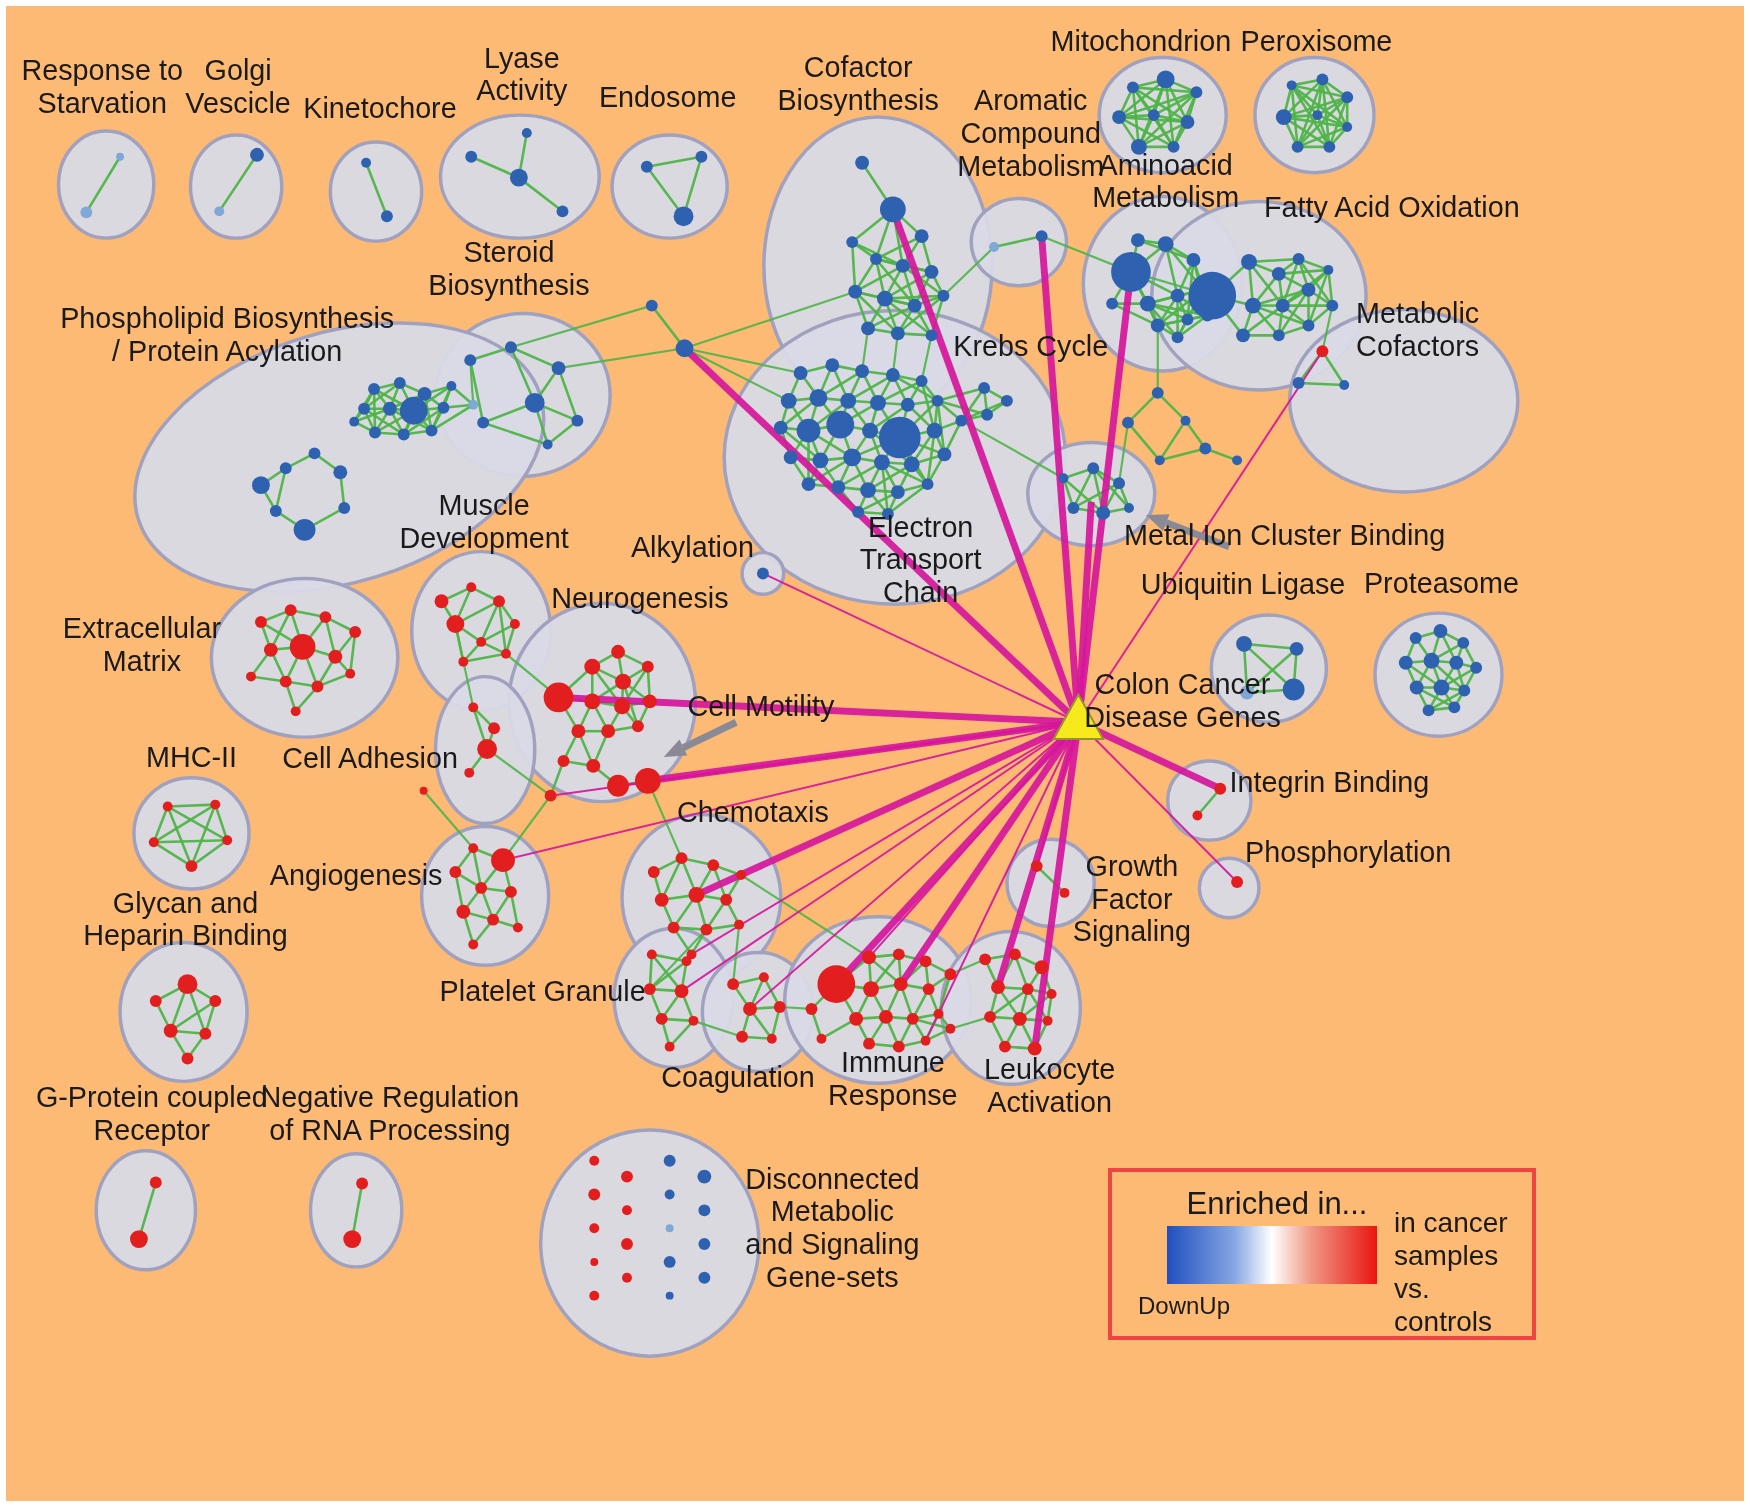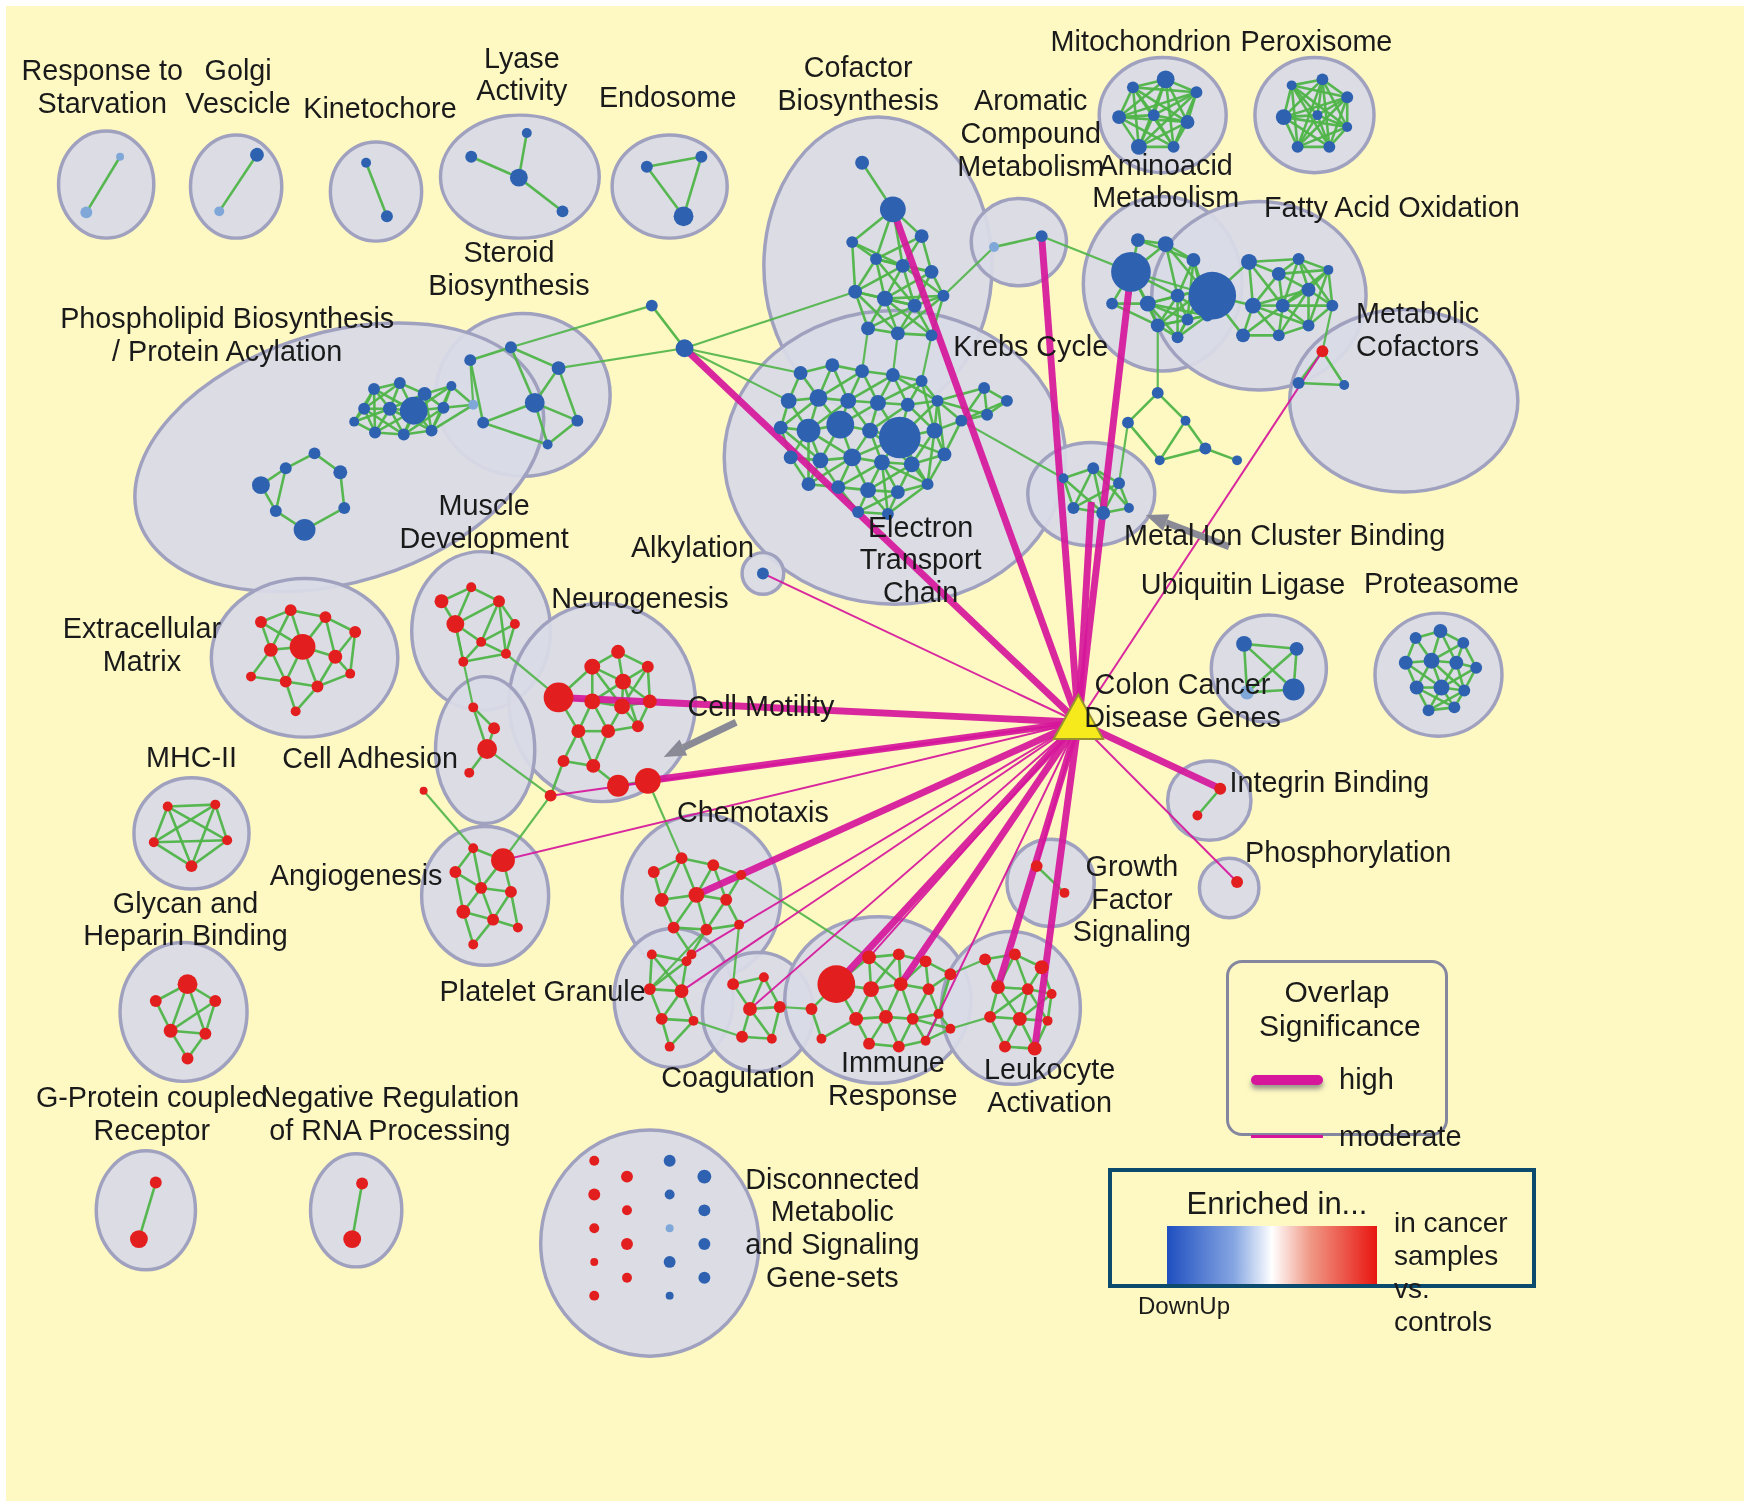--- a/index.html
+++ b/index.html
@@ -1,28 +1,28 @@
 <!DOCTYPE html>
 <html><head>
 <meta charset="utf-8">
 <style>
   *{margin:0;padding:0;box-sizing:border-box}
   body{background:#ffffff;font-family:"Liberation Sans",sans-serif;}
-  .stage{position:relative;width:1750px;height:1507px;background:#fef9c3;border:6px solid #ffffff;color:#1a1a1a;overflow:hidden;}
+  .stage{position:relative;width:1750px;height:1507px;background:#fdba74;border:6px solid #ffffff;color:#1a1a1a;overflow:hidden;}
   #map-svg{position:absolute;left:0;top:0;}
   #map-svg text{font-family:"Liberation Sans",sans-serif;fill:#1a1a1a;}
   .legend-overlap{position:absolute;left:1220px;top:954px;width:222px;height:176px;border:3px solid #8587a0;border-radius:16px;padding-top:12px;}
   .lo-title{font-size:30px;line-height:34px;text-align:center;padding:0 30px;}
   .lo-row{display:flex;align-items:center;gap:16px;margin:20px 0 0 22px;}
   .lo-row.mod{margin-top:24px;}
   .swatch{display:inline-block;width:72px;flex:0 0 72px;background:#d6169b;}
   .swatch.high{height:10px;border-radius:5px;box-shadow:0 4px 5px rgba(70,70,90,.55);}
   .swatch.moderate{height:3px;}
   .lo-label{font-size:29px;}
-  .legend-enrich{position:absolute;left:1102px;top:1162px;width:428px;height:120px;border:4px solid #0c4a6e;}
+  .legend-enrich{position:absolute;left:1102px;top:1162px;width:428px;height:172px;border:4px solid #ef4444;}
   .le-title{position:absolute;left:0;top:14px;width:330px;text-align:center;font-size:31px;}
   .le-gradient{position:absolute;left:55px;top:54px;width:210px;height:58px;
     background:linear-gradient(90deg,#1f4fc0 0%,#86a6e2 32%,#ffffff 50%,#f09a87 68%,#e81510 100%);}
   .le-ends{position:absolute;left:26px;top:120px;width:252px;display:flex;justify-content:flex-start;font-size:24px;}
   .le-note{position:absolute;left:282px;top:34px;width:140px;text-align:left;font-size:28px;line-height:33px;}
 </style>
 </head>
 <body>
 
 <div class="stage">
@@ -1101,31 +1101,20 @@
         <text x="1051" y="1082" text-anchor="middle" font-size="29" fill="#1a1a1a"><tspan x="1051" y="1082">Leukocyte</tspan><tspan x="1051" y="1115">Activation</tspan></text>
         <text x="146" y="1110" text-anchor="middle" font-size="29" fill="#1a1a1a"><tspan x="146" y="1110">G-Protein coupled</tspan><tspan x="146" y="1143">Receptor</tspan></text>
         <text x="386" y="1110" text-anchor="middle" font-size="29" fill="#1a1a1a"><tspan x="386" y="1110">Negative Regulation</tspan><tspan x="386" y="1143">of RNA Processing</tspan></text>
         <text x="832" y="1192" text-anchor="middle" font-size="29" fill="#1a1a1a"><tspan x="832" y="1192">Disconnected</tspan><tspan x="832" y="1225">Metabolic</tspan><tspan x="832" y="1258">and Signaling</tspan><tspan x="832" y="1291">Gene-sets</tspan></text>
         <text x="1032" y="353" text-anchor="middle" font-size="29" fill="#1a1a1a"><tspan x="1032" y="353">Krebs Cycle</tspan></text>
         <text x="760" y="716" text-anchor="middle" font-size="29" fill="#1a1a1a"><tspan x="760" y="716">Cell Motility</tspan></text>
         <text x="1185" y="694" text-anchor="middle" font-size="29" fill="#1a1a1a"><tspan x="1185" y="694">Colon Cancer</tspan><tspan x="1185" y="727">Disease Genes</tspan></text>
       </g>
     </svg>
 
-  <div class="legend-overlap">
-    <div class="lo-title">Overlap Significance</div>
-    <div class="lo-row">
-      <span class="swatch high"></span>
-      <span class="lo-label">high</span>
-    </div>
-    <div class="lo-row mod">
-      <span class="swatch moderate"></span>
-      <span class="lo-label">moderate</span>
-    </div>
-  </div>
 
   <div class="legend-enrich">
     <div class="le-title">Enriched in...</div>
     <div class="le-gradient"></div>
     <div class="le-ends">
       <span>Down</span>
       <span>Up</span>
     </div>
     <div class="le-note">in cancer samples vs. controls</div>
   </div>

